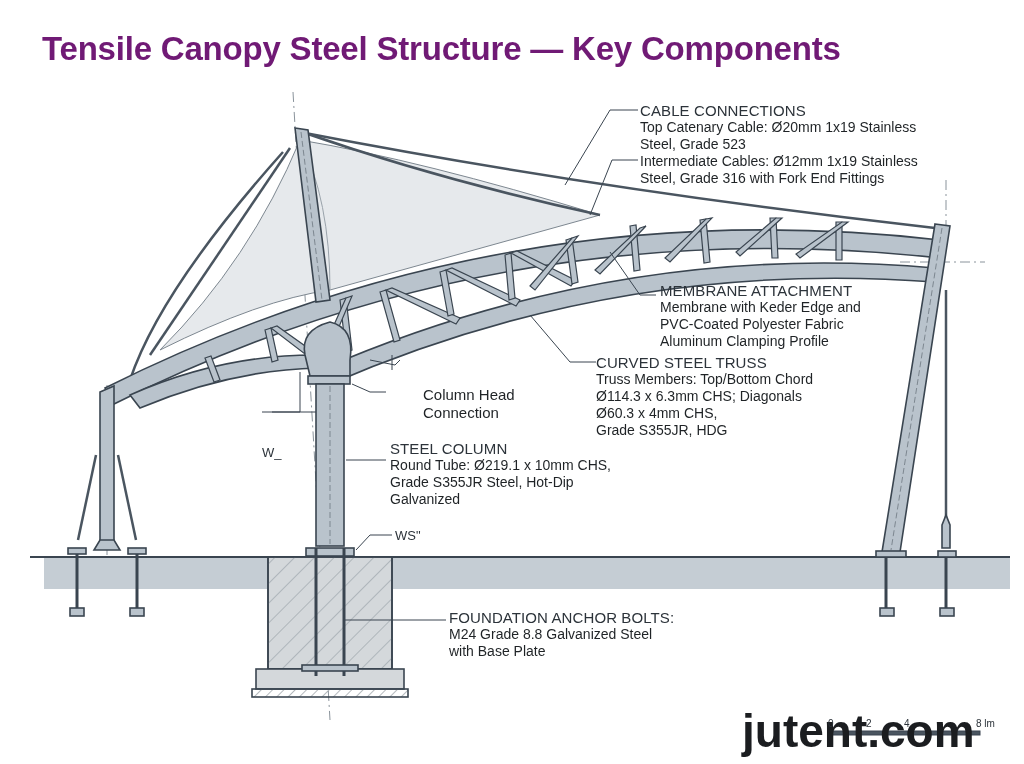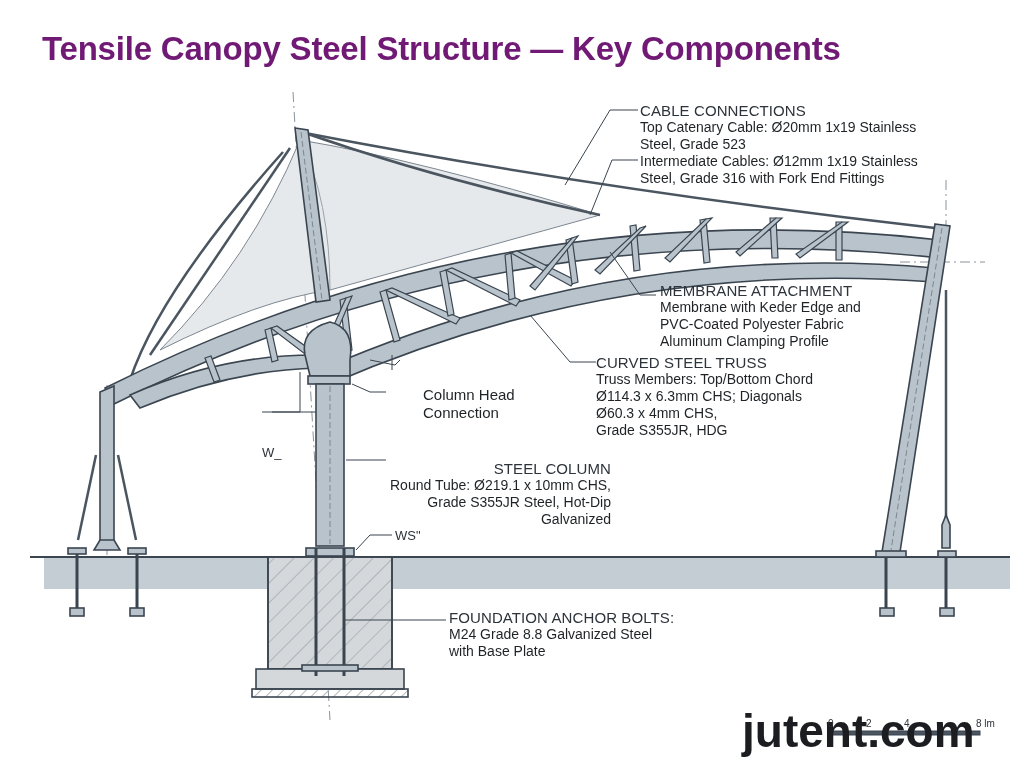--- a/index.html
+++ b/index.html
@@ -176,21 +176,21 @@
   <span class="line">Ø114.3 x 6.3mm CHS; Diagonals</span>
   <span class="line">Ø60.3 x 4mm CHS,</span>
   <span class="line">Grade S355JR, HDG</span>
 </div>
 
 <div class="callout" style="left:390px; top:386px; font-size:15px; line-height:18px;margin-left:33px;">
   <span class="line">Column Head</span>
   <span class="line">Connection</span>
 </div>
 
-<div class="callout" style="left:390px; top:460px;text-align:right;">
+<div class="callout" style="left:390px; top:440px;">
   <span class="line head">STEEL COLUMN</span>
   <span class="line">Round Tube: Ø219.1 x 10mm CHS,</span>
   <span class="line">Grade S355JR Steel, Hot-Dip</span>
   <span class="line">Galvanized</span>
 </div>
 
 <div class="callout" style="left:449px; top:609px;">
   <span class="line head">FOUNDATION ANCHOR BOLTS:</span>
   <span class="line">M24 Grade 8.8 Galvanized Steel</span>
   <span class="line">with Base Plate</span>

